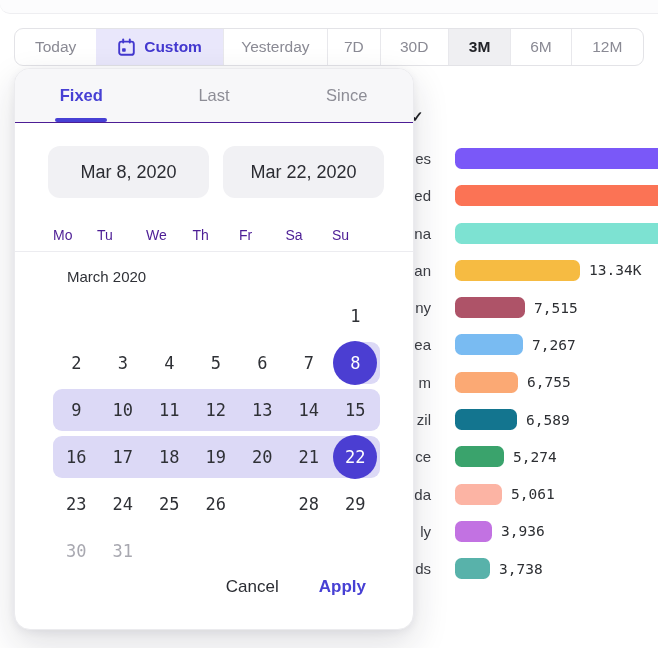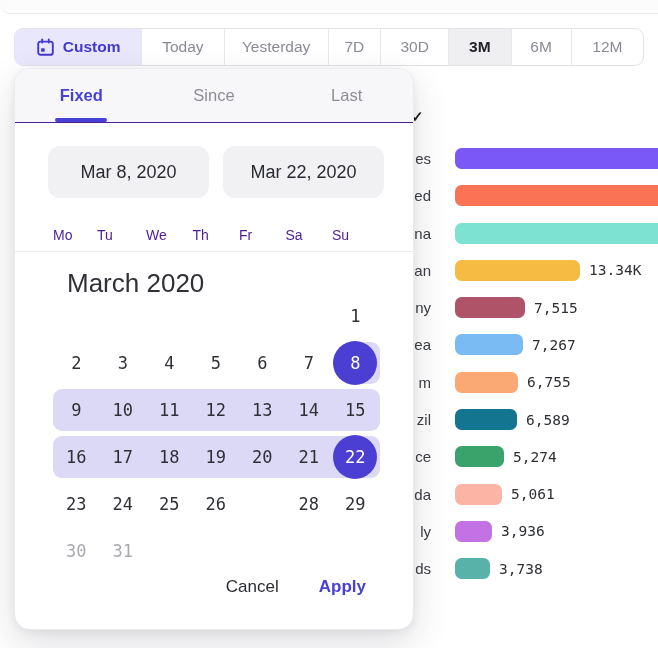--- a/index.html
+++ b/index.html
@@ -45,21 +45,21 @@
   .dinput{position:absolute;top:77px;height:52px;background:#f1f1f4;border-radius:12px;
           display:flex;align-items:center;justify-content:center;font-size:18px;color:#2b2c32;
           cursor:text;box-sizing:border-box;}
   .dinput.start{left:33px;width:161px;}
   .dinput.end{left:208px;width:161px;}
 
   .weekdays{position:absolute;left:0;top:156px;width:100%;height:27px;border-bottom:1px solid #ececf0;
             box-sizing:border-box;}
   .wd{position:absolute;top:2px;width:46.5px;text-align:left;font-size:14px;color:#4c1d95;}
 
-  .month-title{position:absolute;left:52px;top:199px;font-size:26px;font-weight:500;color:#2f3137;}
+  .month-title{position:absolute;left:52px;top:199px;font-size:15px;font-weight:500;color:#2f3137;}
 
   .range-rect{position:absolute;background:#dcd9f6;height:42px;border-radius:9px;}
   .range-rect.partial{left:341px;top:273px;width:24px;border-radius:0 9px 9px 0;}
   .range-rect.row3{left:38px;top:320px;width:327px;}
   .range-rect.row4{left:38px;top:367px;width:327px;}
 
   .cal-grid{position:absolute;left:38px;top:223px;display:grid;
             grid-template-columns:repeat(7,46.5px);grid-auto-rows:47px;}
   .day{display:flex;align-items:center;justify-content:center;
        font-family:"DejaVu Sans Mono",monospace;font-size:17px;color:#2f3136;cursor:pointer;}
@@ -76,32 +76,32 @@
   .cal-icon{width:19px;height:19px;display:block;}
 </style>
 </head>
 <body>
 
 <div class="stage">
 
   <div class="top-strip"></div>
 
   <div class="toolbar">
+    <div class="seg" style="flex-basis:70px">
+        <span>Today</span>
+      </div>
     <div class="seg custom" style="flex-basis:115px">
       <svg class="cal-icon" viewBox="0 0 19 19">
         <rect x="2.2" y="3.6" width="14.6" height="13.2" rx="2.4" fill="none" stroke="#4338cf" stroke-width="1.9"></rect>
         <line x1="6.2" y1="1.4" x2="6.2" y2="4.6" stroke="#4338cf" stroke-width="1.9" stroke-linecap="round"></line>
         <line x1="12.8" y1="1.4" x2="12.8" y2="4.6" stroke="#4338cf" stroke-width="1.9" stroke-linecap="round"></line>
         <rect x="5.1" y="10.2" width="3.6" height="3.6" rx="0.7" fill="#4338cf"></rect>
       </svg>
       <span>Custom</span>
     </div>
-    <div class="seg" style="flex-basis:70px">
-        <span>Today</span>
-      </div>
     <div class="seg" style="flex-basis:92px">
         <span>Yesterday</span>
       </div>
     <div class="seg" style="flex-basis:40px">
         <span>7D</span>
       </div>
     <div class="seg" style="flex-basis:56px">
         <span>30D</span>
       </div>
     <div class="seg selected" style="flex-basis:50px">
@@ -193,24 +193,24 @@
     </div>
 
   <div class="popup">
 
     <div class="tabbar">
       <div class="tab active">
         <span>Fixed</span>
         <div class="tab-underline"></div>
       </div>
       <div class="tab">
+        <span>Last</span>
+      </div>
+      <div class="tab">
         <span>Since</span>
-      </div>
-      <div class="tab">
-        <span>Last</span>
       </div>
     </div>
 
     <div class="dinput start">Mar 8, 2020</div>
     <div class="dinput end">Mar 22, 2020</div>
 
     <div class="weekdays">
       <span class="wd" style="left:38px">Mo</span>
       <span class="wd" style="left:82px">Tu</span>
       <span class="wd" style="left:131px">We</span>

